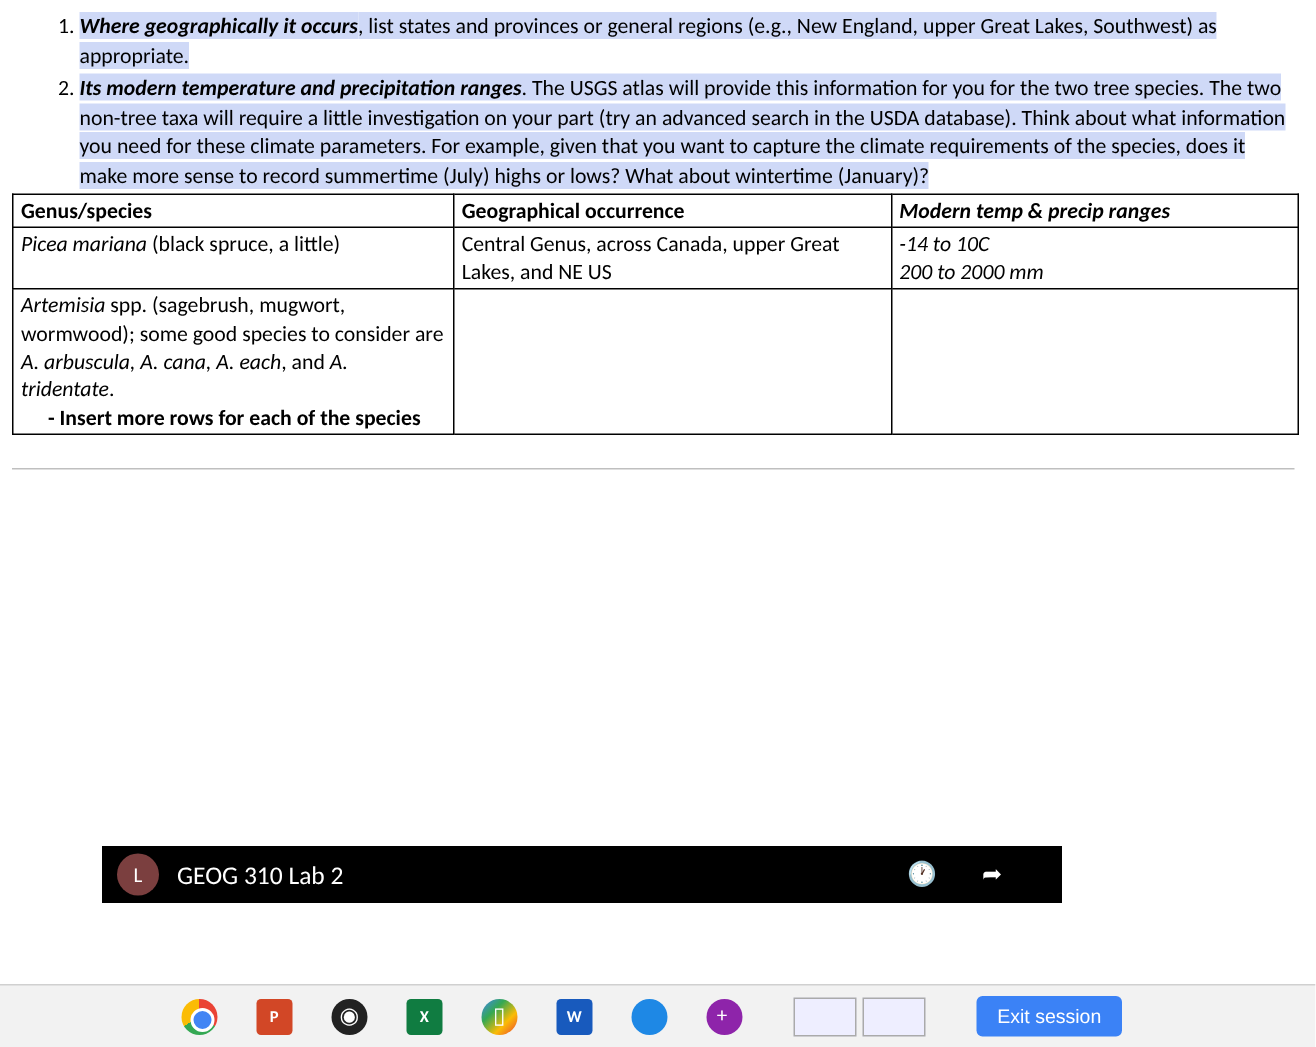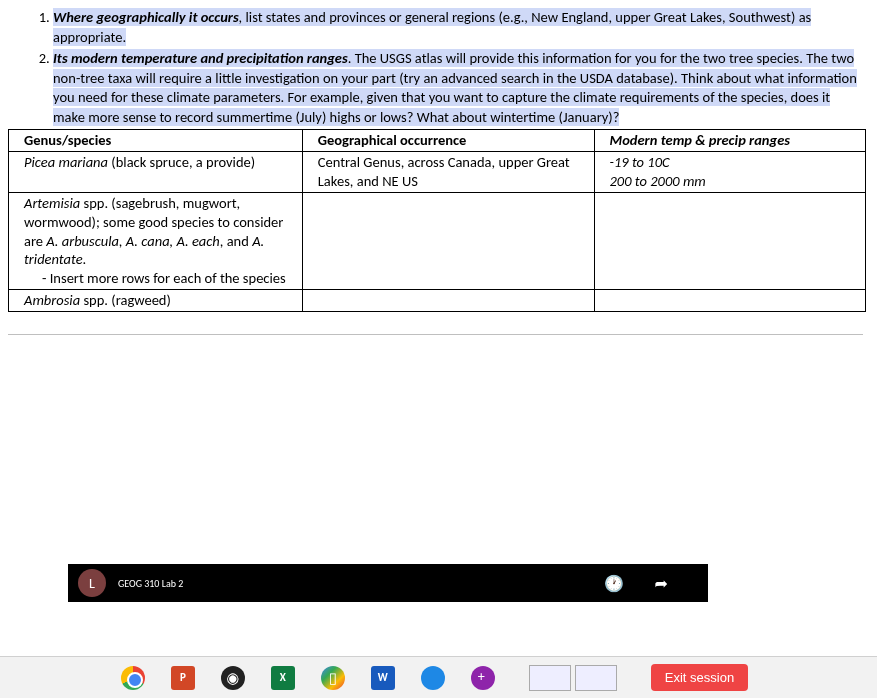--- a/index.html
+++ b/index.html
@@ -30,33 +30,33 @@
   }
   .hl-b { font-weight: bold; background: #cfd9f7; font-style: italic; }
   .record-line { margin: 20px 0 8px 0; font-weight: bold; }
   .record-line .ital { font-style: italic; }
   table.data {
     border-collapse: collapse;
     width: 858px;
   }
   table.data th, table.data td {
     border: 1px solid #000;
-    padding: 1px 5px 1px 15px;
+    padding: 1px 5px 1px 5px;
     vertical-align: top;
     text-align: left;
     font-size: 14.5px;
     font-weight: normal;
     line-height: 1.3;
   }
   table.data th { font-weight: bold; }
   .c1 { width: 290px; }
   .c2 { width: 288px; margin-top: 40px; }
   .c3 { width: 268px; font-style: italic; }
   .ital { font-style: italic; }
-  .row-indent { padding-left: 18px; display:block; }
+  .row-indent { padding-left: 18px; display:block;font-weight:bold; }
   .video-sep {
     border-top: 1px solid #bfbfbf;
     margin-top: 22px;
   }
   .video-bar {
     position: absolute;
     top: 564px;
     left: 68px;
     width: 640px;
     height: 38px;
@@ -67,21 +67,21 @@
     overflow: hidden;
   }
   .video-avatar {
     width: 28px; height: 28px;
     border-radius: 50%;
     background: #7b3f3f;
     margin-left: 10px;
     display: flex; align-items: center; justify-content: center;
     font-size: 14px;
   }
-  .video-title { margin-left: 12px; font-size: 10px; }
+  .video-title { margin-left: 12px; font-size: 17px; }
   .video-icons { position:absolute; right:40px; display:flex; gap:30px; font-size:16px; }
   .taskbar {
     position: absolute;
     bottom: 0; left: 0; right: 0;
     height: 42px;
     background: #f2f2f2;
     border-top: 1px solid #d0d0d0;
     display: flex;
     align-items: center;
     justify-content: center;
@@ -106,21 +106,21 @@
   .obs-icon{ background:#222; color:#fff; width:24px;height:24px; border-radius:50%; display:flex;align-items:center;justify-content:center;}
   .excel-icon{ background:#107c41; color:#fff; width:24px;height:24px; font-size:11px; font-weight:bold; border-radius:3px; display:flex;align-items:center;justify-content:center;}
   .meet-icon{ width:24px;height:24px; border-radius:50%; background:linear-gradient(135deg,#4285f4,#34a853,#fbbc05,#ea4335); display:flex;align-items:center;justify-content:center; color:#fff;}
   .word-icon{ background:#185abd; color:#fff; width:24px;height:24px; font-size:11px; font-weight:bold; border-radius:3px; display:flex;align-items:center;justify-content:center;}
   .blue-circ{ width:24px;height:24px;border-radius:50%; background:#1e88e5; }
   .purp-circ{ width:24px;height:24px;border-radius:50%; background:#8e24aa; position:relative;}
   .purp-circ::after{content:"+";position:absolute;top:2px;left:7px;color:#fff;font-size:14px;}
   .thumb-row{display:flex; gap:4px; margin-left:10px;}
   .thumb{width:42px;height:26px;border:1px solid #aaa;background:#eef;}
   .exit-btn{
-    background:#ef4444; color:#fff; border:none;
+    background:#3b82f6; color:#fff; border:none;
     padding: 6px 14px; border-radius:4px; font-size:13px;
     margin-left:12px; margin-right:10px;
   }
 </style>
 </head>
 <body>
 
 <div class="doc-area">
 
 
@@ -135,37 +135,32 @@
 
 
   <table class="data">
     <tbody>
         <tr>
       <th class="c1">Genus/species</th>
       <th class="c2">Geographical occurrence</th>
       <th class="c3">Modern temp &amp; precip ranges</th>
     </tr>
     <tr>
-      <td class="c1"><span class="ital">Picea mariana</span><span> (black spruce, a provide)</span></td>
+      <td class="c1"><span class="ital">Picea mariana</span><span> (black spruce, a little)</span></td>
       <td class="c2">Central Genus, across Canada, upper Great Lakes, and NE US</td>
-      <td class="c3"><span>-19 to 10C</span><br><span>200 to 2000 mm</span></td>
+      <td class="c3"><span>-14 to 10C</span><br><span>200 to 2000 mm</span></td>
     </tr>
     <tr>
       <td class="c1">
         <span class="ital">Artemisia</span><span> spp. (sagebrush, mugwort, wormwood); some good species to consider are </span><span class="ital">A. arbuscula, A. cana, A. each</span><span>, and </span><span class="ital">A. tridentate</span><span>.</span>
         <span class="row-indent">-   Insert more rows for each of the species</span>
       </td>
       <td class="c2"></td>
       <td class="c3"></td>
     </tr>
-    <tr>
-      <td class="c1"><span class="ital">Ambrosia</span><span> spp. (ragweed)</span></td>
-      <td class="c2"></td>
-      <td class="c3"></td>
-    </tr>
   </tbody>
     </table>
 
   <div class="video-sep"></div>
 </div>
 
 <div class="video-bar">
   <div class="video-avatar">L</div>
   <div class="video-title">GEOG 310 Lab 2</div>
   <div class="video-icons">

